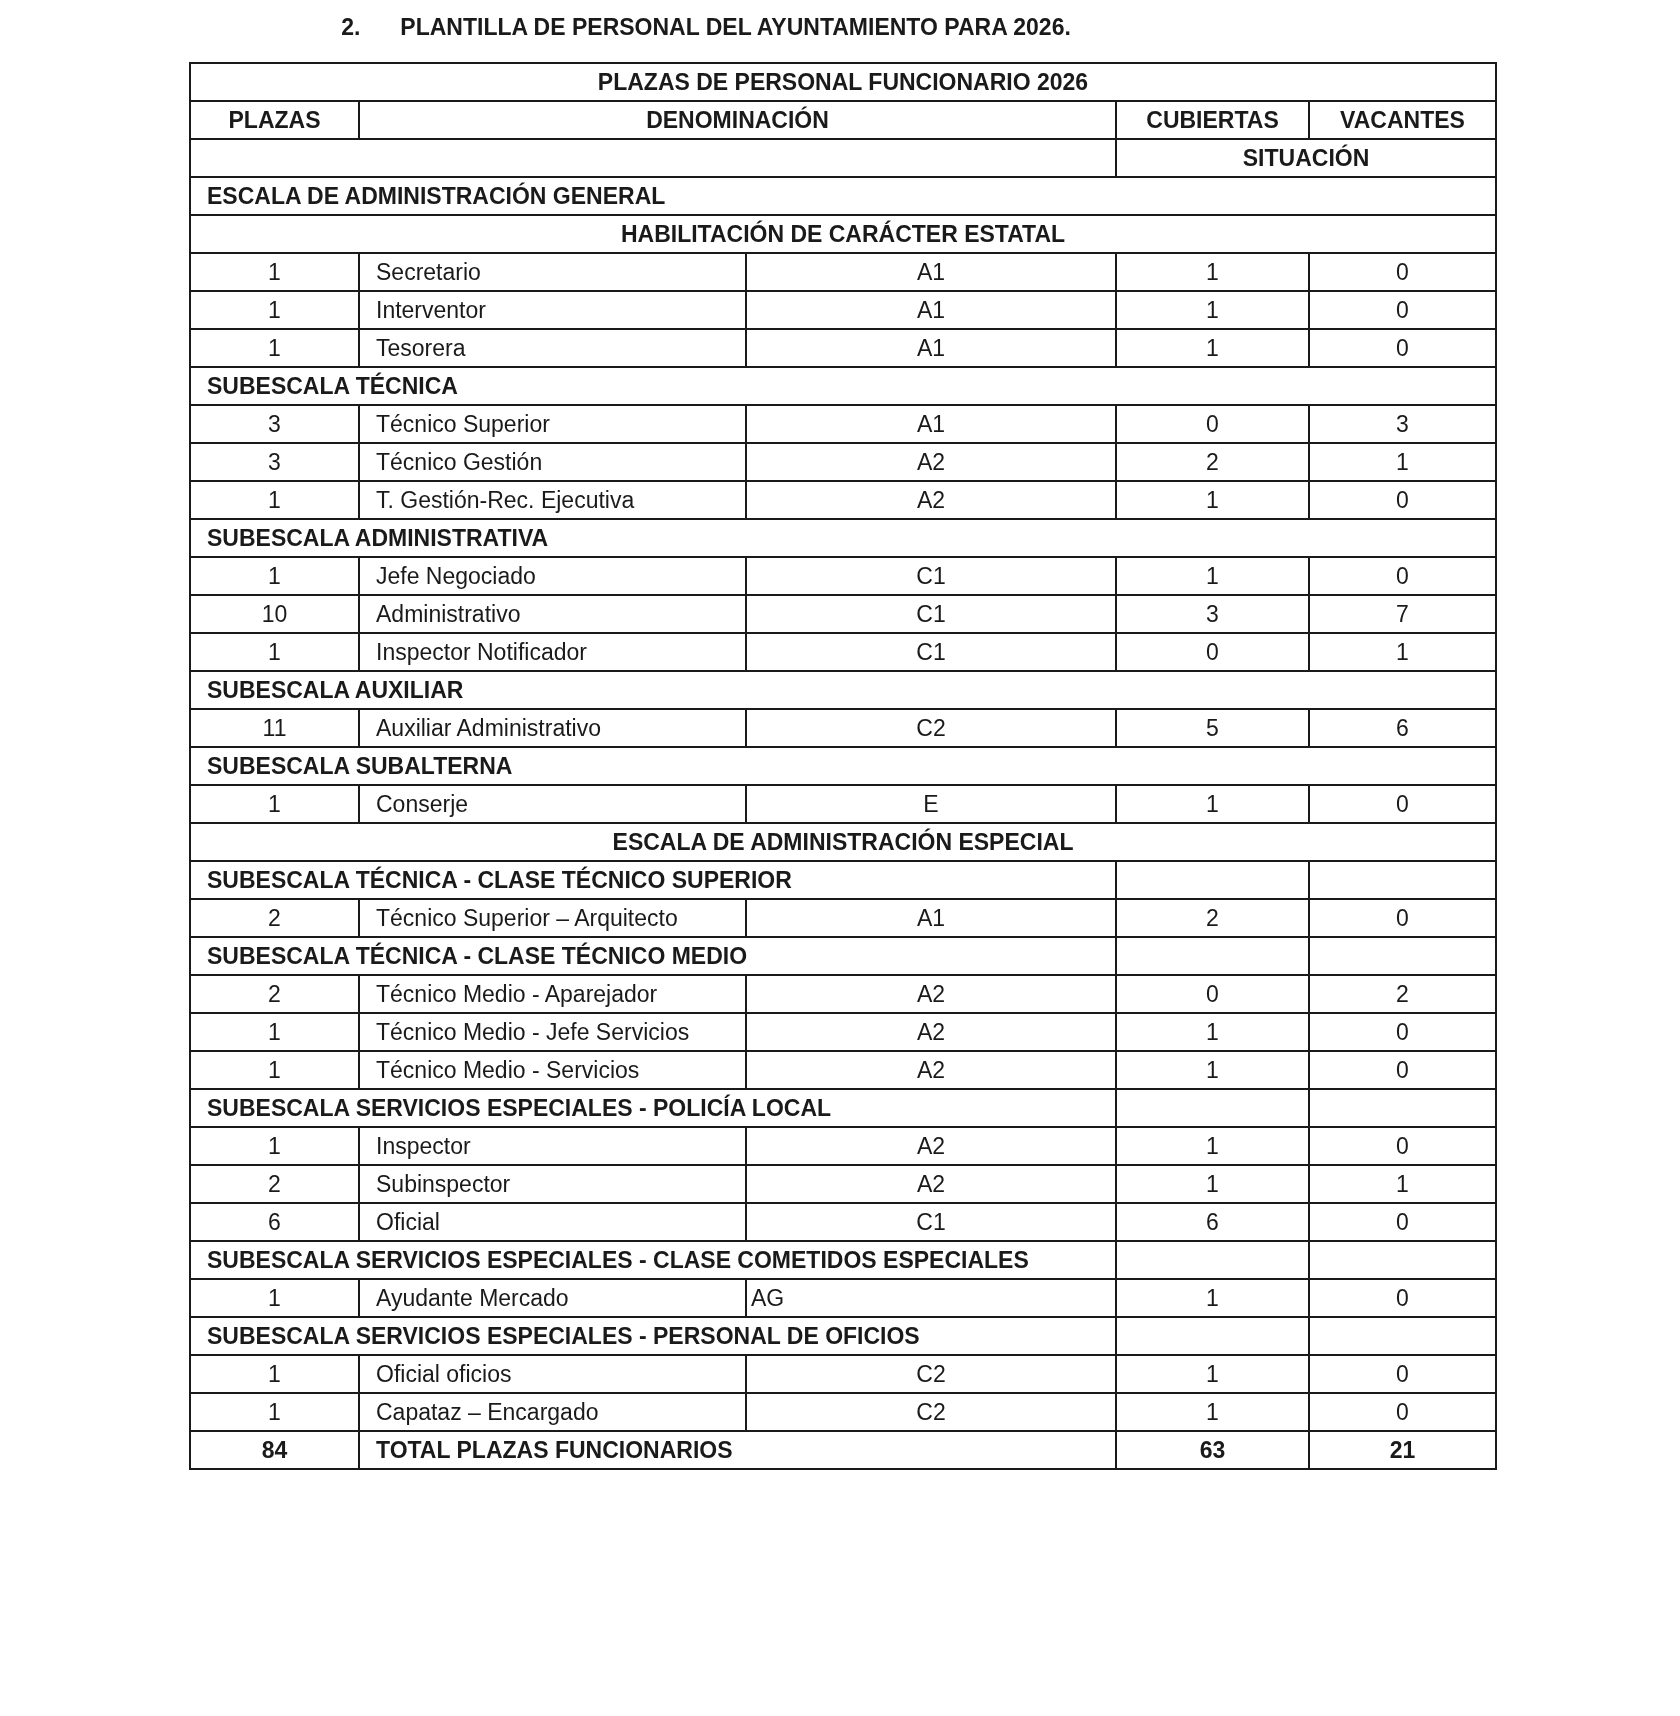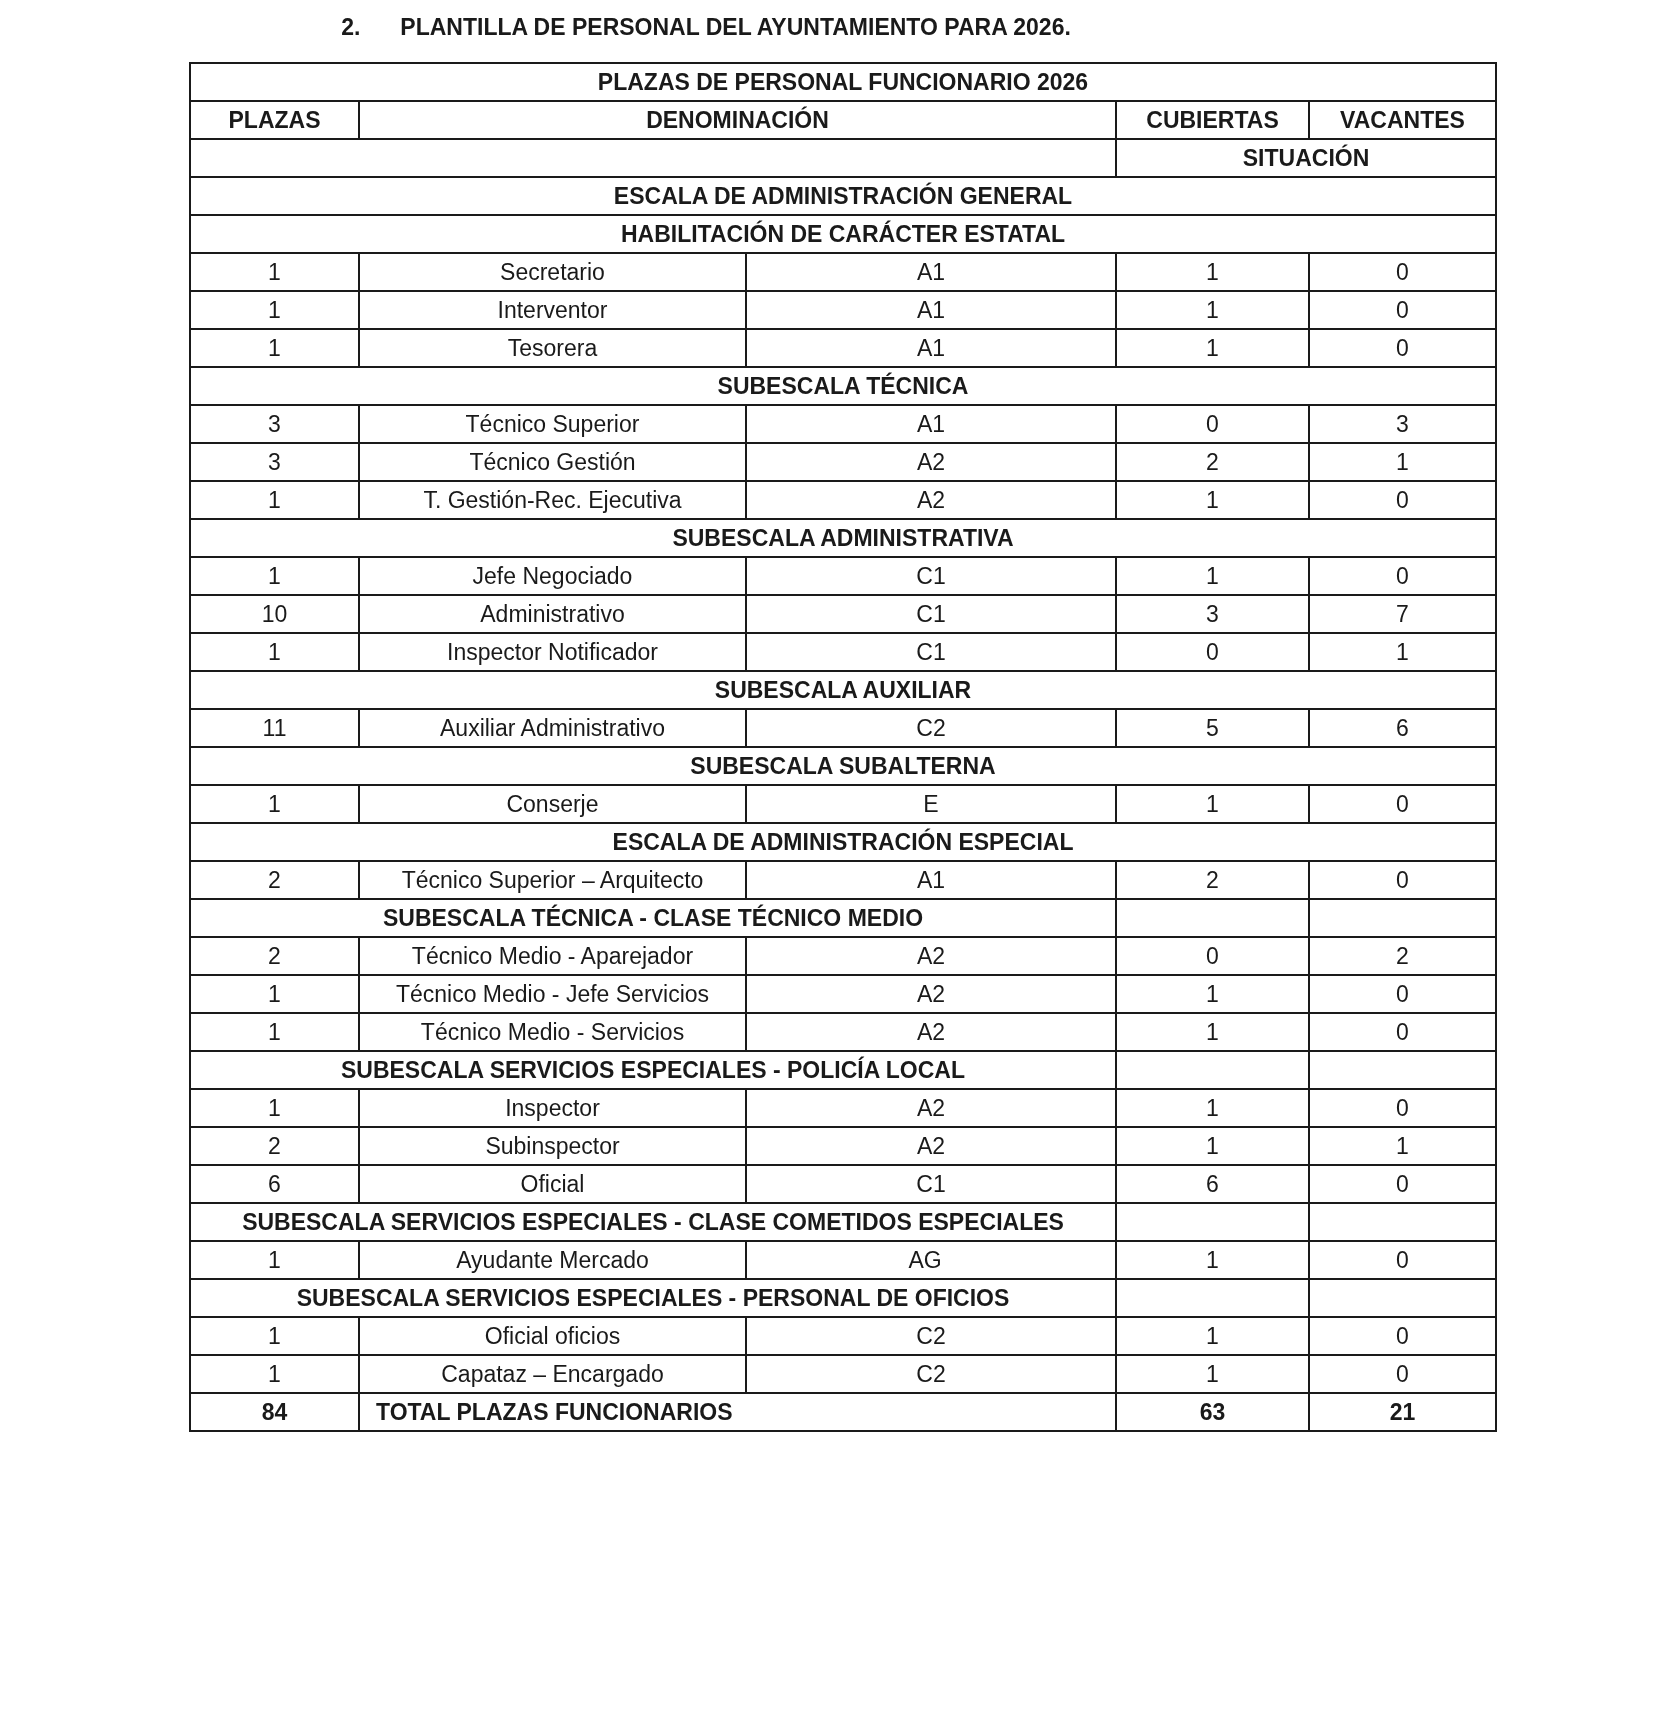--- a/index.html
+++ b/index.html
@@ -3,21 +3,21 @@
 <meta charset="utf-8">
 <style>
   html, body { margin:0; padding:0; background:#ffffff; }
   body { width:1680px; height:1716px; position:relative; font-family:"Liberation Sans", "DejaVu Sans", sans-serif; color:#1a1a1a; }
   .doc-title { position:absolute; top:14px; left:0; width:1412px; text-align:center; font-weight:bold; font-size:23px; letter-spacing:0; }
   .doc-title .num { margin-right:40px; }
   table.plantilla { position:absolute; left:189px; top:62px; width:1306px; border-collapse:collapse; table-layout:fixed; }
   table.plantilla td { border:2.5px solid #1a1a1a; height:38px; padding:0 16px; font-size:23px; box-sizing:border-box; white-space:nowrap; overflow:visible; }
   table.plantilla tr { height:38px;margin-top:16px; }
   .c { text-align:center; }
-  .l { text-align:center; }
+  .l { text-align:left; }
   .b { font-weight:bold; }
   .tot-label { padding-right:28px !important; }
   .pad0 { padding-left:4px !important; }
 </style>
 </head>
 <body>
 
 <div class="doc-title">
   <span class="num">2.</span><span>PLANTILLA DE PERSONAL DEL AYUNTAMIENTO PARA 2026.</span>
 </div>
@@ -136,20 +136,25 @@
         <td class="c">1</td>
         <td class="l">Conserje</td>
         <td class="c">E</td>
         <td class="c">1</td>
         <td class="c">0</td>
       </tr>
       <tr>
         <td colspan="5" class="c b">ESCALA DE ADMINISTRACIÓN ESPECIAL</td>
       </tr>
       <tr>
+        <td colspan="3" class="l b">SUBESCALA TÉCNICA  - CLASE TÉCNICO SUPERIOR</td>
+        <td></td>
+        <td></td>
+      </tr>
+      <tr>
         <td class="c">2</td>
         <td class="l">Técnico Superior – Arquitecto</td>
         <td class="c">A1</td>
         <td class="c">2</td>
         <td class="c">0</td>
       </tr>
       <tr>
         <td colspan="3" class="l b">SUBESCALA TÉCNICA  - CLASE TÉCNICO MEDIO</td>
         <td></td>
         <td></td>

